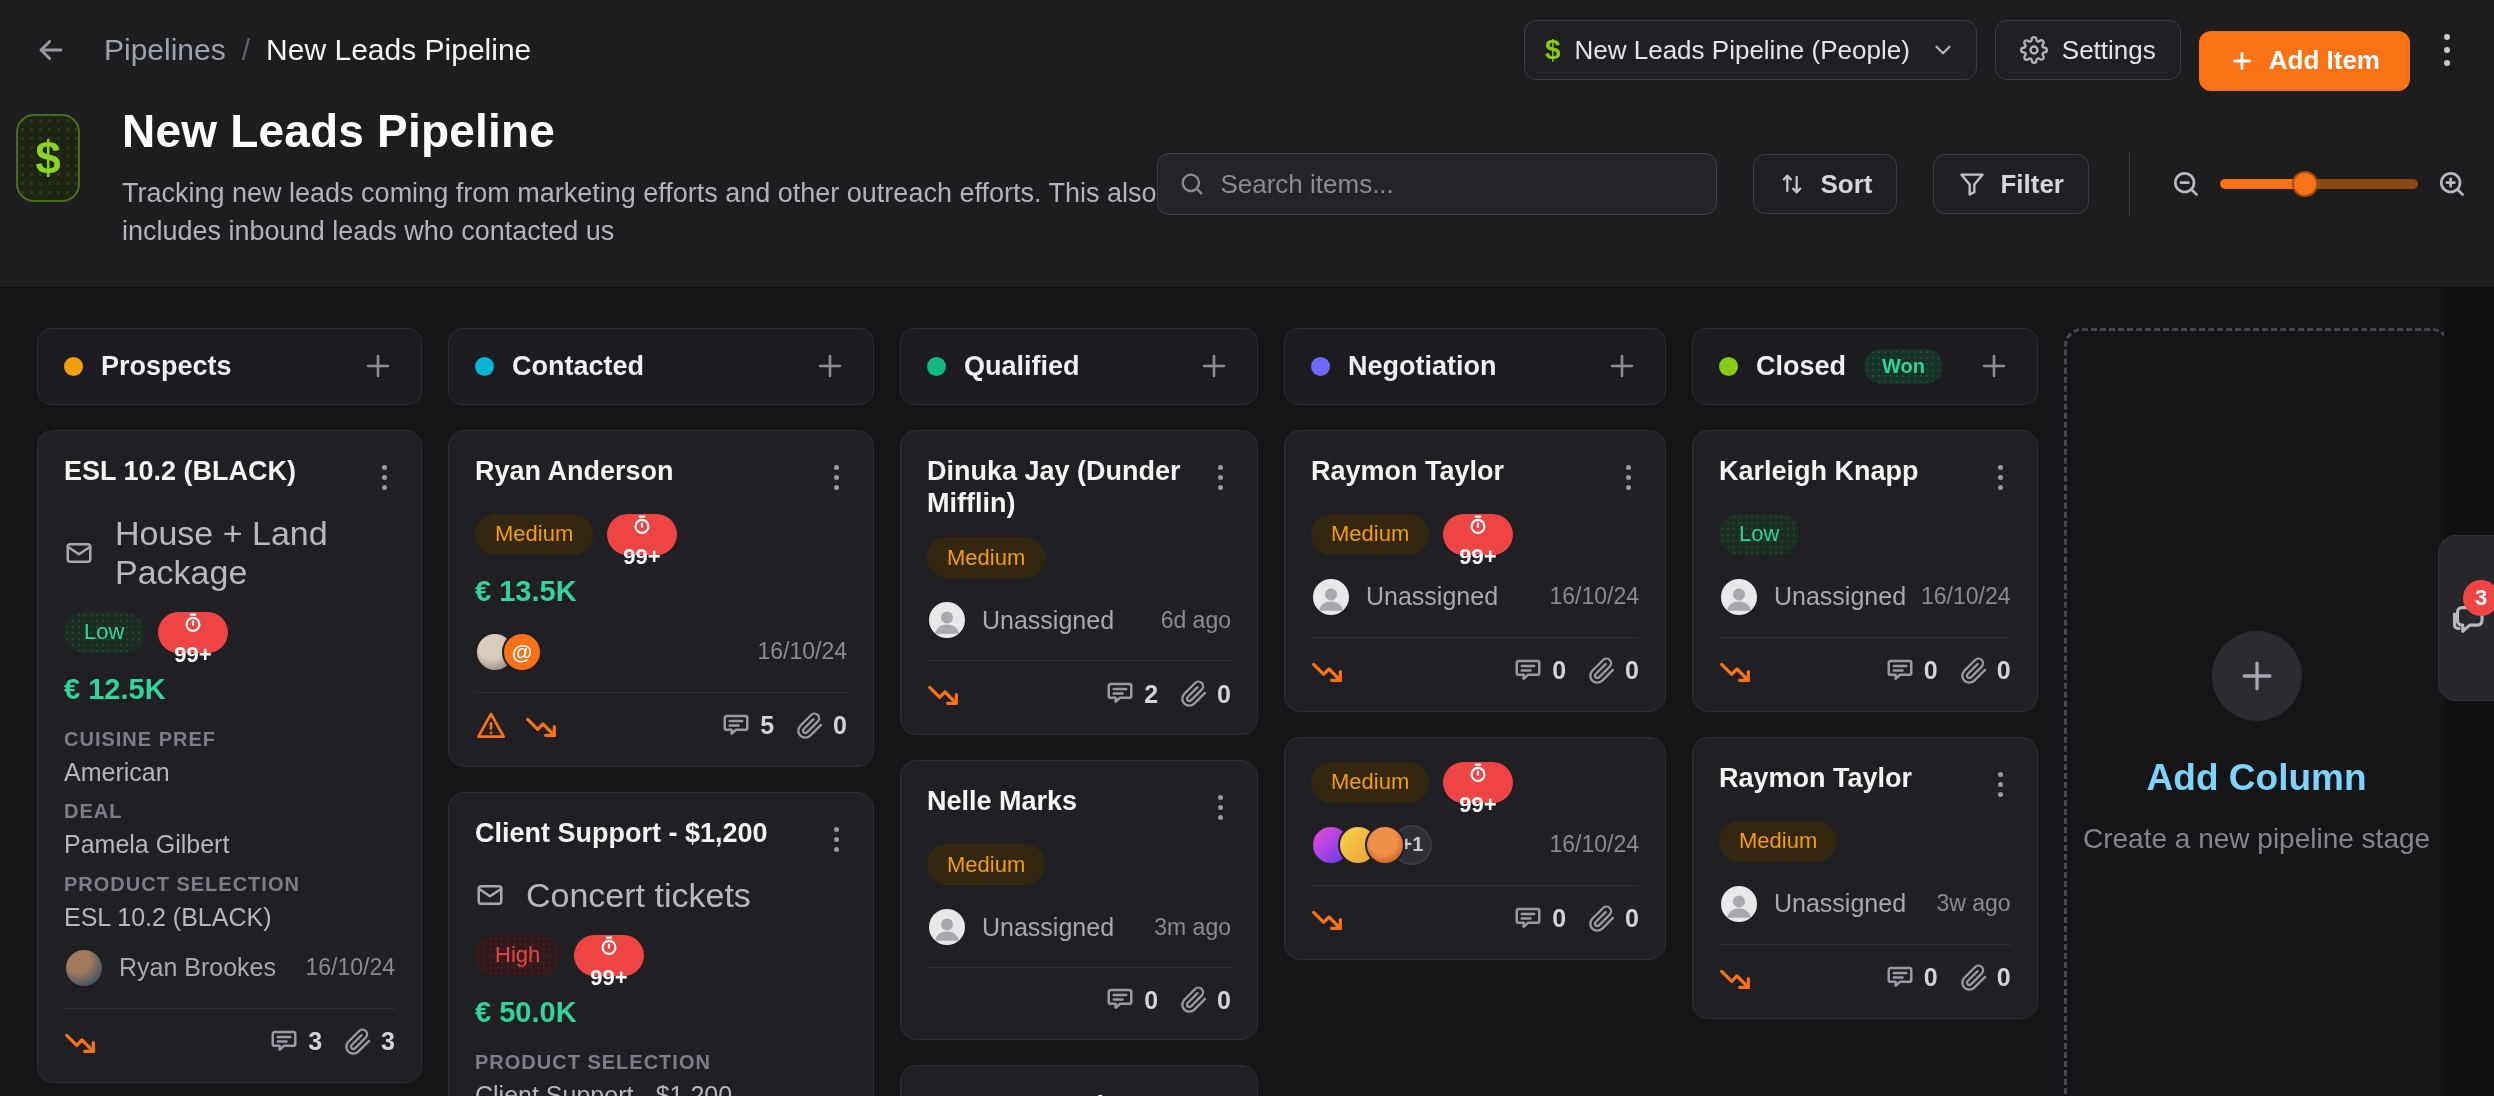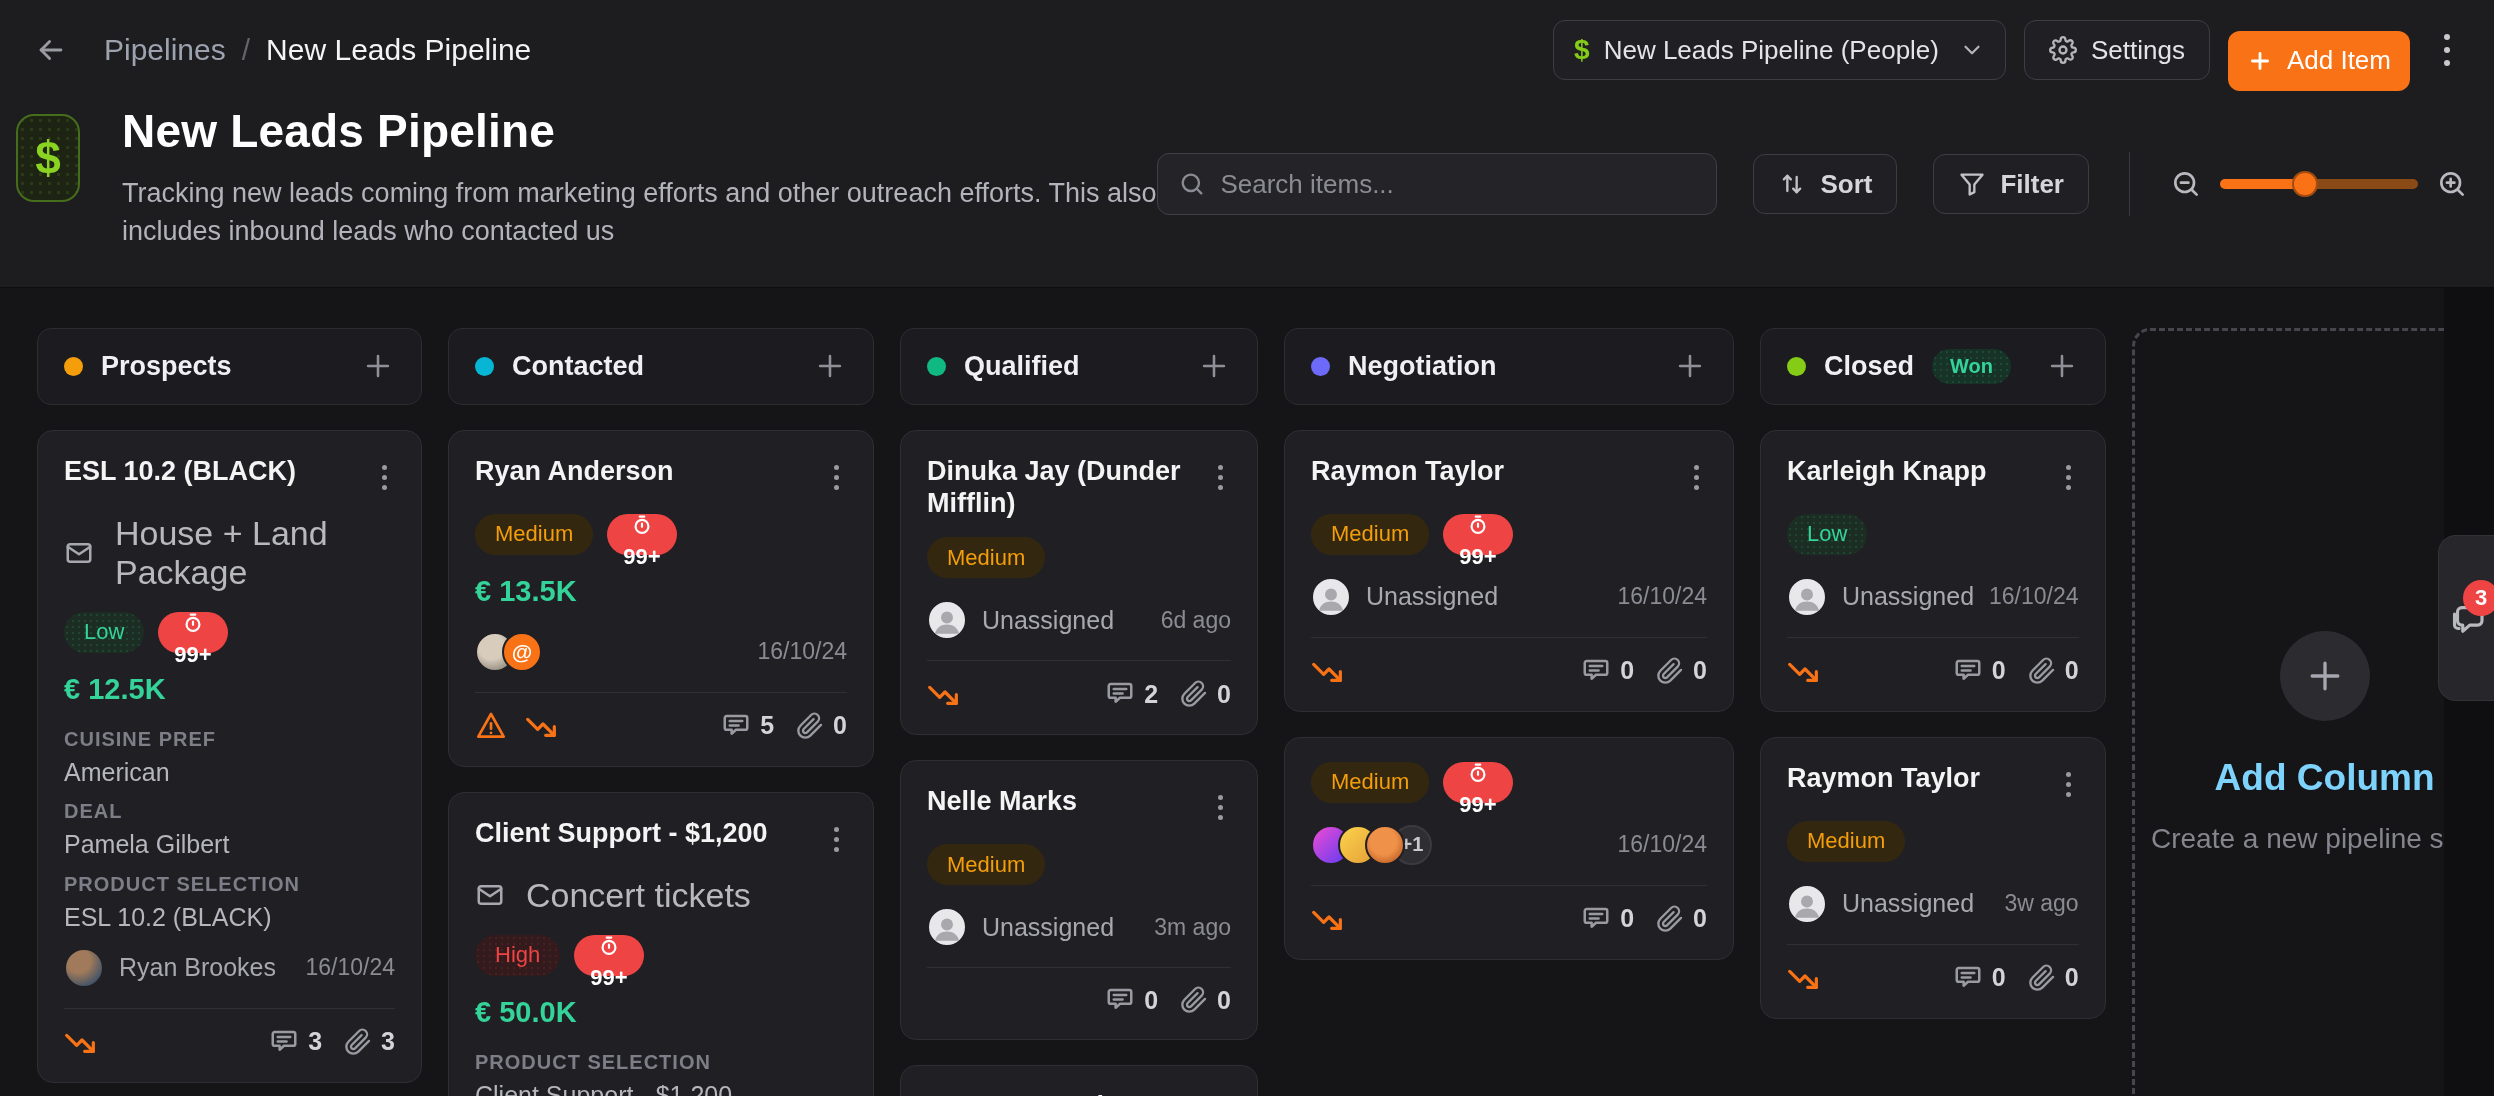--- a/index.html
+++ b/index.html
@@ -24,21 +24,21 @@
   .btn {
     display:flex; align-items:center; gap:14px; height:60px; padding:8px 24px;
     background:#202024; border:1px solid #3d3d44; border-radius:12px;
     font-size:26px; color:#e4e4e7; cursor:pointer; white-space:nowrap;
   }
   .pipe-select { padding:0 20px; }
   .pipe-select .dollar { color:#84cc16; font-size:28px; font-weight:700; }
   .pipe-select .chev { color:#b5b5bc; margin-left:6px; }
   .btn-settings .gear { color:#b5b5bc; }
   .btn-add {
-    background:#f97316; border:none; color:#fff; font-weight:400; padding:0 19px;margin-top:21px;
+    background:#f97316; border:none; color:#fff; font-weight:700; padding:0 30px;margin-top:21px;
   }
   .kebab { display:flex; flex-direction:column; gap:7px; padding:6px 10px; cursor:pointer; margin-left:6px; }
   .kebab i { width:6px; height:6px; border-radius:50%; background:#c8c8cd; }
 
   .header-row2 { display:flex; align-items:flex-start; padding:10px 26px 0 16px; }
   .pipe-tile {
     width:64px; height:88px; border-radius:18px; margin-top:10px;
     background:#1d2413; border:2px solid #466d1c; flex:none;
     display:flex; align-items:center; justify-content:center;
     background-image:radial-gradient(rgba(140,211,50,.12) 1.5px, transparent 1.5px);
@@ -70,21 +70,21 @@
     box-shadow:0 0 0 2px rgba(0,0,0,.35) inset; }
 
   
   .board { position:relative; height:813px; background:#151517; padding:40px 0 0 37px;
     display:flex; gap:26px; align-items:flex-start; overflow:hidden; }
   .right-strip { position:absolute; right:0; top:0; bottom:0; width:50px; background:#0f0f11; }
 
   .col { display:flex; flex-direction:column; gap:25px; flex:none; }
   .col:nth-child(1){ width:339px; } .col:nth-child(2){ width:385px; }
   .col:nth-child(3){ width:426px; } .col:nth-child(4){ width:358px; }
-  .col:nth-child(5){ width:450px; }
+  .col:nth-child(5){ width:382px; }
   .col-header { height:77px; background:#1c1c20; border:1px solid #2c2c31; border-radius:14px;
     display:flex; align-items:center; padding:0 26px; gap:18px; }
   .col-dot { width:19px; height:19px; border-radius:50%; flex:none; }
   .col-name { font-size:27px; font-weight:700; color:#f0f0f2; white-space:nowrap; }
   .col-tag { font-size:20px; font-weight:700; color:#34d399; background:#173226; padding:6px 18px;
     border-radius:999px; background-image:radial-gradient(rgba(52,211,153,.15) 1px,transparent 1px);
     background-size:6px 6px; }
   .col-plus { margin-left:auto; color:#8f8f98; cursor:pointer; }
   .cards { display:flex; flex-direction:column; gap:25px; }
 

